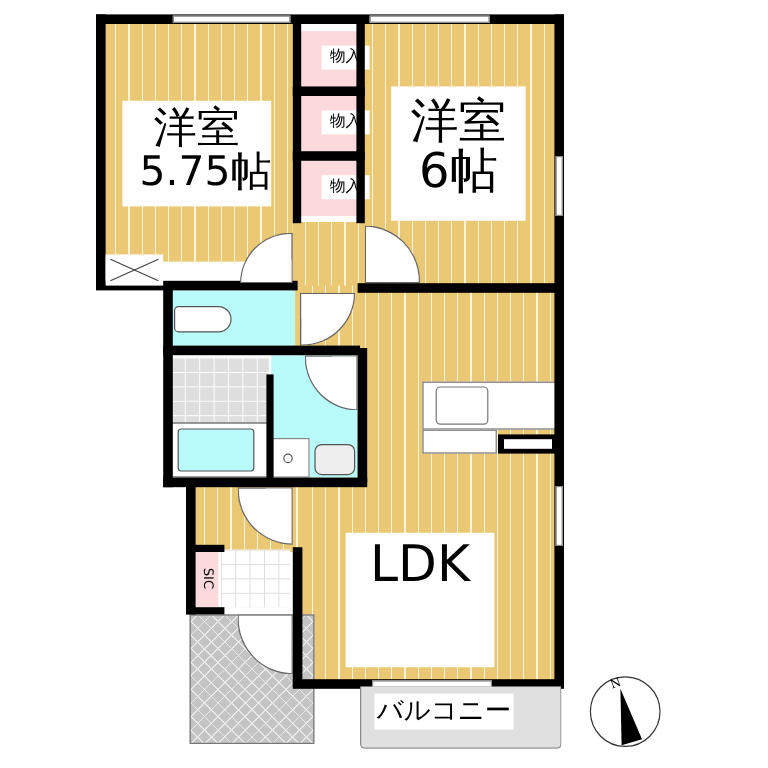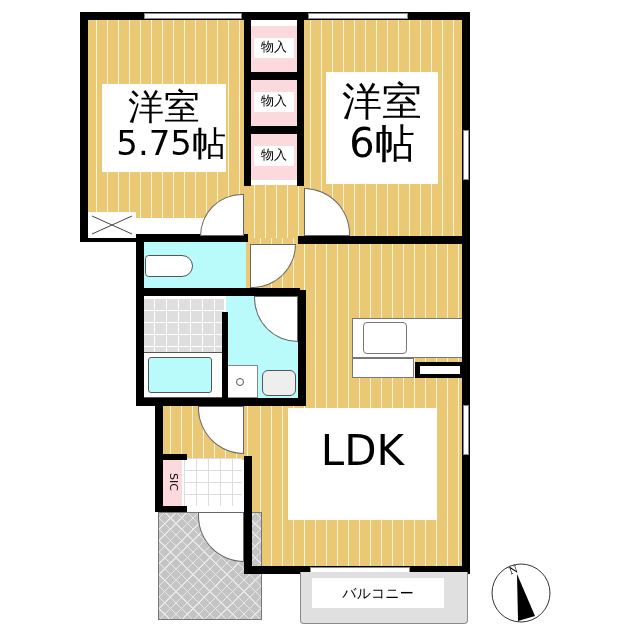--- a/index.html
+++ b/index.html
@@ -6,21 +6,21 @@
   body { width:640px; height:640px; position:relative; overflow:hidden; font-family:"DejaVu Sans", sans-serif; }
   .abs { position:absolute; box-sizing:border-box; }
   .floor { background-color:#ebc874; background-image:repeating-linear-gradient(90deg, transparent 0px, transparent 10px, #fdf3d8 10px, #fdf3d8 11px); }
   .wall { background:#000; }
   .pink { background:#fbd9dc; }
   .aqua { background:#b9fbfb; }
   .tile { background-color:#dedede; background-image:linear-gradient(#ffffff 1px, transparent 1px), linear-gradient(90deg, #ffffff 1px, transparent 1px); background-size:12px 12px; }
   .tile-white { background-color:#ffffff; background-image:linear-gradient(#dddddd 1px, transparent 1px), linear-gradient(90deg, #dddddd 1px, transparent 1px); background-size:12px 12px; }
   .porch { background-color:#c4c4c4; background-image:repeating-linear-gradient(45deg, transparent 0, transparent 7px, #e8e8e8 7px, #e8e8e8 8px), repeating-linear-gradient(-45deg, transparent 0, transparent 7px, #e8e8e8 7px, #e8e8e8 8px); border:1px solid #777; }
   .label { background:#fff; color:#000; text-align:center; line-height:1.05; font-family:"DejaVu Sans", sans-serif; }
-  .small-label { background:#fff; font-size:13px; text-align:center; color:#000; }
+  .small-label { background:#fff; font-size:13px; text-align:center; color:#000;margin-left:14px; }
   .window { background:#fff; border:1px solid #888; }
   .door-arc { background:#fff; border:1px solid #666; }
 </style>
 </head>
 <body>
 
 <div class="abs floor" style="left:86px;top:18px;width:158px;height:200px;"></div>
 <div class="abs floor" style="left:300px;top:18px;width:164px;height:220px;"></div>
 <div class="abs floor" style="left:244px;top:185px;width:60px;height:110px;"></div>
 <div class="abs floor" style="left:250px;top:238px;width:214px;height:330px;"></div>
@@ -97,26 +97,26 @@
 </div>
 
 <div class="abs label" style="left:102px;top:84px;width:124px;height:88px;padding-top:4px;">
   <div style="font-size:36px;">洋室</div>
   <div style="font-size:34px;text-align:right;">5.75帖</div>
 </div>
 <div class="abs label" style="left:326px;top:72px;width:112px;height:112px;padding-top:8px;">
   <div style="font-size:40px;">洋室</div>
   <div style="font-size:40px;">6帖</div>
 </div>
-<div class="abs label" style="left:288px;top:408px;width:149px;height:112px;padding-top:21px;">
+<div class="abs label" style="left:288px;top:444px;width:124px;height:112px;padding-top:4px;">
   <div style="font-size:42px;">LDK</div>
 </div>
 
 <div class="abs" style="left:300px;top:572px;width:168px;height:52px;background:#e0e0e0;border:1px solid #888;border-top:none;border-radius:0 0 4px 4px;"></div>
-<div class="abs" style="left:312px;top:578px;width:132px;height:30px;background:#fff;font-size:14px;text-align:center;line-height:30px;">バルコニー</div>
+<div class="abs" style="left:312px;top:578px;width:116px;height:30px;background:#fff;font-size:22px;text-align:center;line-height:30px;">バルコニー</div>
 
 <div class="abs" style="left:490px;top:562px;width:62px;height:62px;">
   <svg width="62" height="62">
     <circle cx="31" cy="31" r="29" fill="#fff" stroke="#333" stroke-width="1"></circle>
     <polygon points="27,12 45,54 28,59" fill="#000"></polygon>
   </svg>
 </div>
 <div class="abs" style="left:509px;top:564px;width:12px;height:12px;font-size:10px;font-family:'DejaVu Serif', serif;transform:rotate(-20deg);">N</div>
 
 </body></html>

